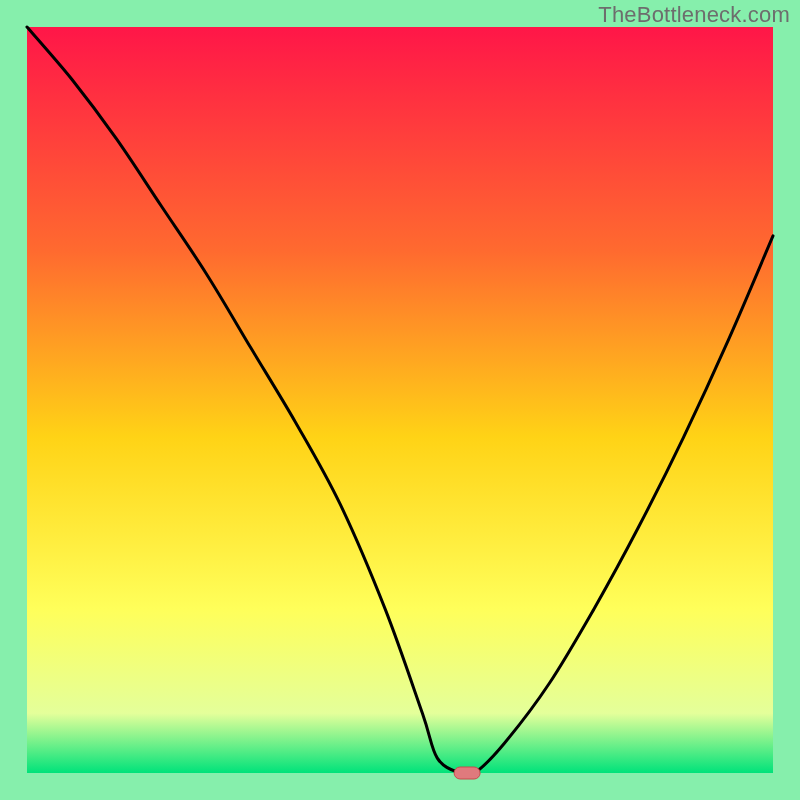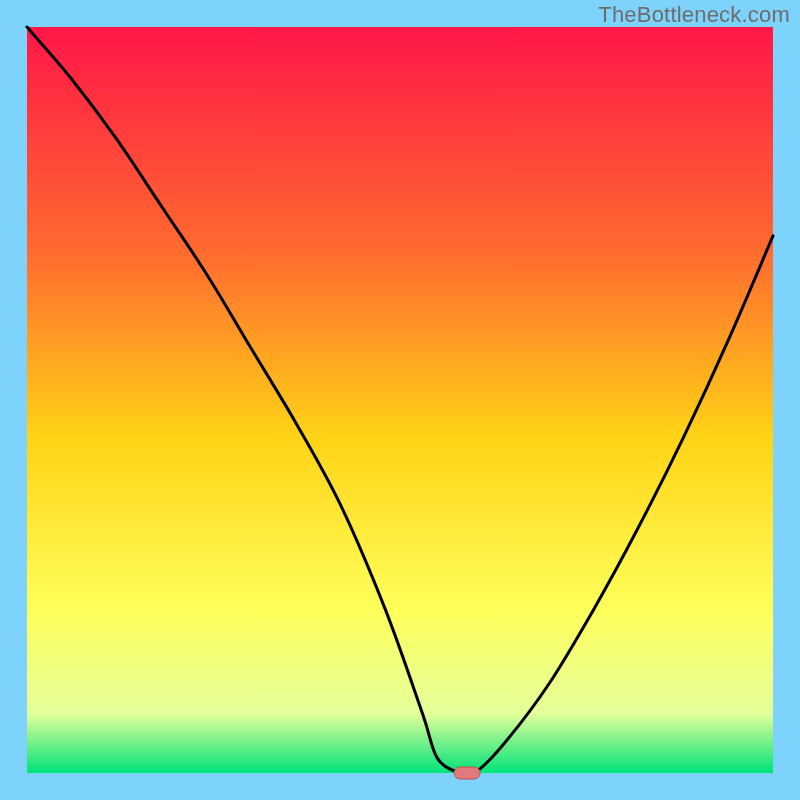--- a/index.html
+++ b/index.html
@@ -8,21 +8,21 @@
     width: 800px;
     height: 800px;
     overflow: hidden;
     font-family: Arial, Helvetica, sans-serif;
     background: #000;
   }
   .frame {
     position: relative;
     width: 800px;
     height: 800px;
-    background: #7dd3fc;
+    background: #86efac;
   }
   .attribution {
     position: absolute;
     top: 2px;
     right: 10px;
     color: #6d6d6d;
     font-size: 22px;
     font-weight: 400;
     letter-spacing: 0.2px;
     z-index: 5;

